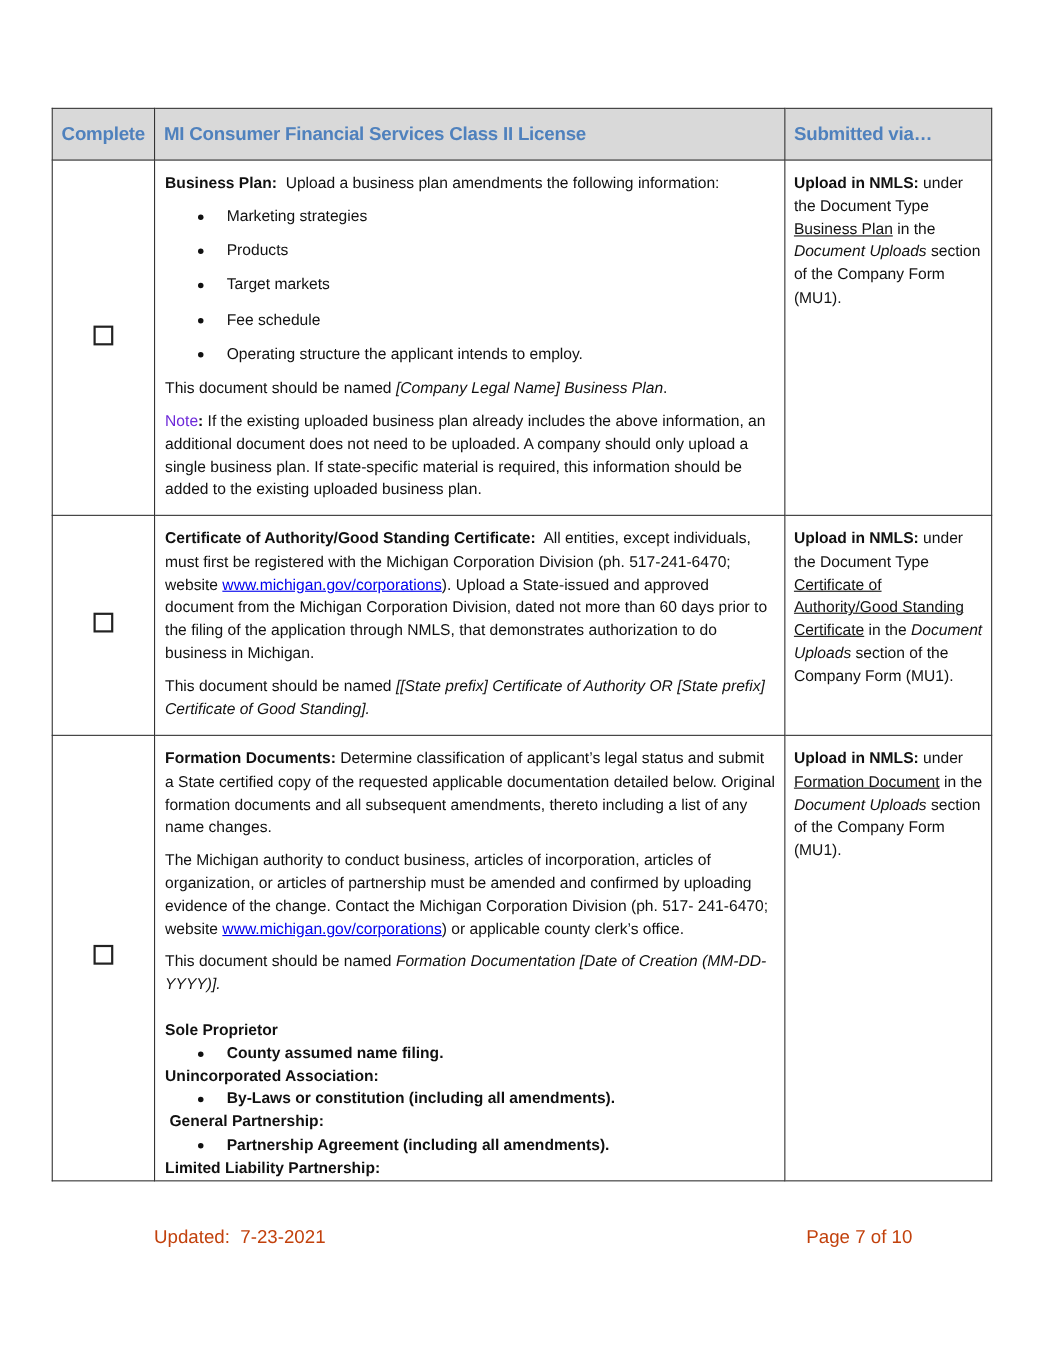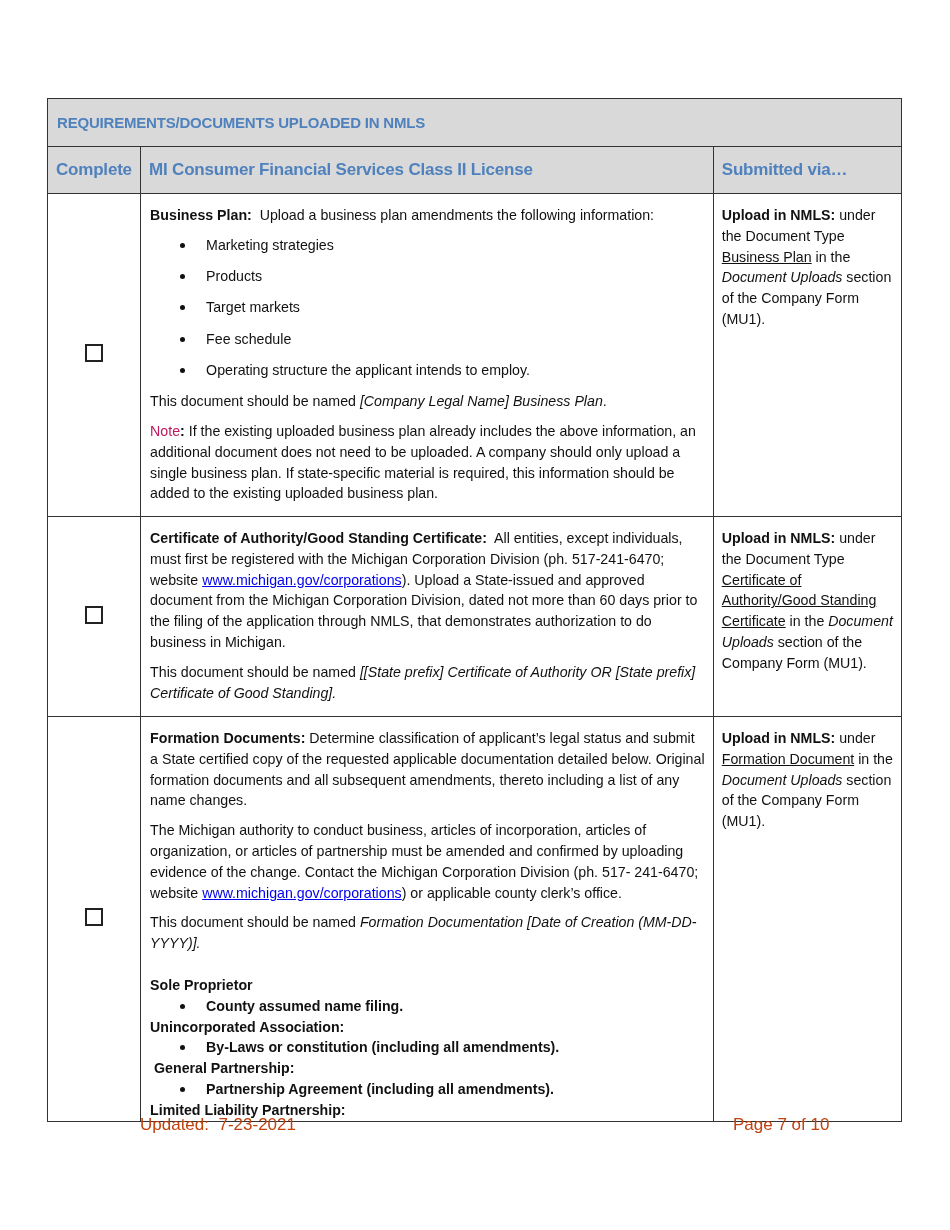--- a/index.html
+++ b/index.html
@@ -48,43 +48,40 @@
   }
   ul.tight { margin: 0; padding: 0; list-style: none; }
   ul.tight li { position: relative; padding-left: 56px; margin: 0; font-weight: bold; }
   ul.tight li::before {
     content: ""; position: absolute; left: 30px; top: 8px;
     width: 5px; height: 5px; background: #111; border-radius: 50%;
   }
   .b { font-weight: bold; }
   .i { font-style: italic; }
   .u { text-decoration: underline; }
-  .note { color: #be185d; font-weight: bold; }
+  .note { color: #6d28d9; font-weight: bold; }
   a.link { color: #0000ee; text-decoration: underline; }
   .spacer { height: 21px; }
   .sub-heading { font-weight: bold; }
   .footer {
     position: absolute; top: 1115px; font-size: 17px; color: #c2410c;
   }
   .footer-left { left: 140px; }
   .footer-right { left: 733px; }
 </style>
 </head>
 <body>
 
 <table class="page-table">
   <colgroup>
     <col class="col-complete">
     <col class="col-desc">
     <col class="col-via">
   </colgroup>
   <tbody>
-      <tr>
-    <td colspan="3" class="title-cell">REQUIREMENTS/DOCUMENTS UPLOADED IN NMLS</td>
-  </tr>
   <tr>
     <td class="hdr-cell">Complete</td>
     <td class="hdr-cell">MI Consumer Financial Services Class II License</td>
     <td class="hdr-cell">Submitted via…</td>
   </tr>
 
   <tr style="height:323px;">
     <td class="check-cell">
       <span class="checkbox"></span>
     </td>

